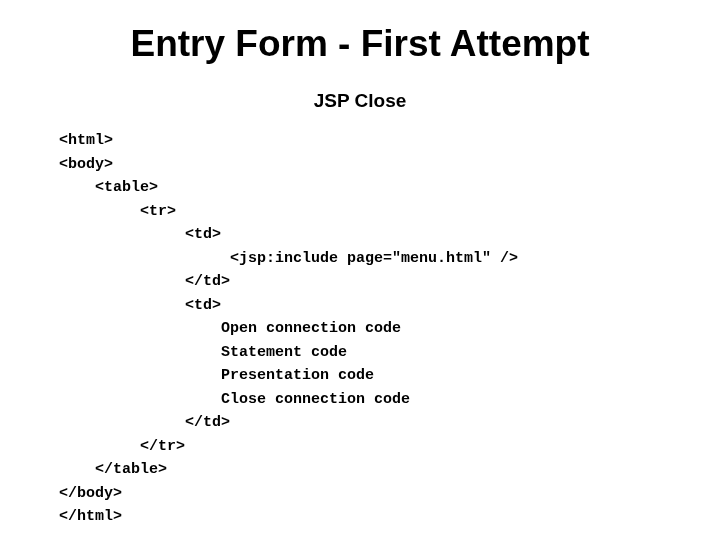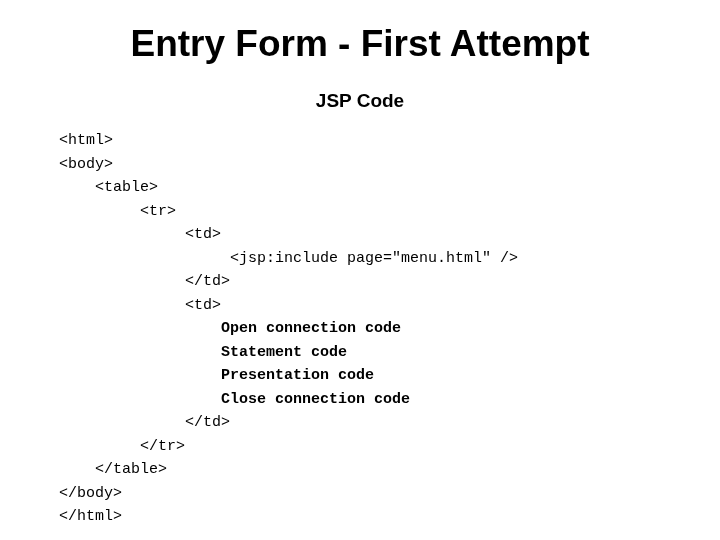--- a/index.html
+++ b/index.html
@@ -70,27 +70,27 @@
     font-family: "Liberation Mono", "DejaVu Sans Mono", monospace;
     font-size: 15px;
     line-height: 23.5px;
   }
 
   .code-line.bold {
     font-weight: bold;
   }
 
   .code-line.normal {
-    font-weight: normal;
+    font-weight: bold;
   }
 </style>
 </head>
 <body>
 
 <div class="slide">
 
   <div class="slide-title">Entry Form - First Attempt</div>
 
-  <div class="slide-subtitle">JSP Code</div>
+  <div class="slide-subtitle">JSP Close</div>
 
   <div class="code-block" id="code-block"><span class="code-line normal">&lt;html&gt;</span><span class="code-line normal">&lt;body&gt;</span><span class="code-line normal">    &lt;table&gt;</span><span class="code-line normal">         &lt;tr&gt;</span><span class="code-line normal">              &lt;td&gt;</span><span class="code-line normal">                   &lt;jsp:include page="menu.html" /&gt;</span><span class="code-line normal">              &lt;/td&gt;</span><span class="code-line normal">              &lt;td&gt;</span><span class="code-line bold">                  Open connection code</span><span class="code-line bold">                  Statement code</span><span class="code-line bold">                  Presentation code</span><span class="code-line bold">                  Close connection code</span><span class="code-line normal">              &lt;/td&gt;</span><span class="code-line normal">         &lt;/tr&gt;</span><span class="code-line normal">    &lt;/table&gt;</span><span class="code-line normal">&lt;/body&gt;</span><span class="code-line normal">&lt;/html&gt;</span></div>
 
 </div>
 
 </body></html>

